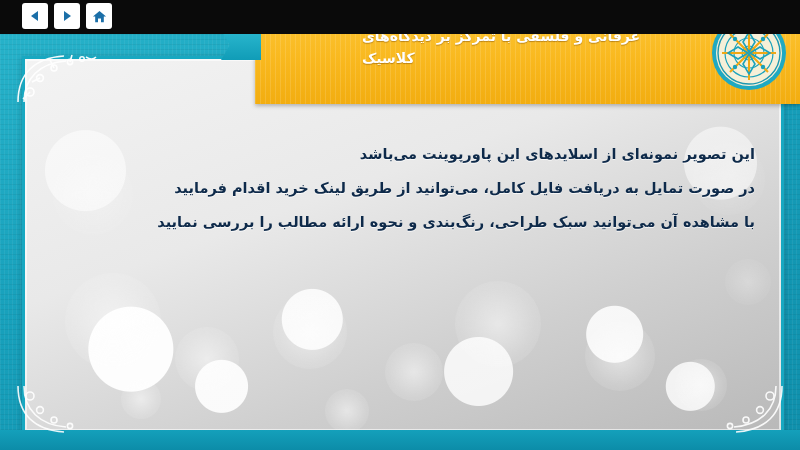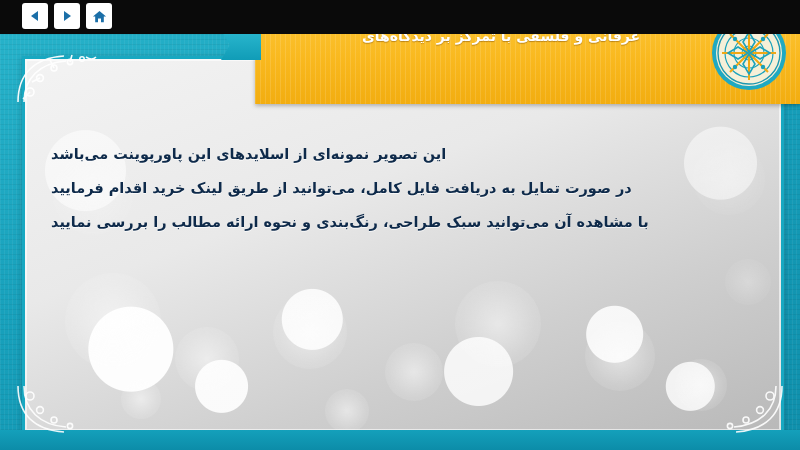--- a/index.html
+++ b/index.html
@@ -159,21 +159,21 @@
   .corner.tl { left: 16px;  top: 52px; }
   .corner.bl { left: 16px;  bottom: 14px; transform: scaleY(-1); }
   .corner.br { right: 16px; bottom: 14px; transform: scale(-1,-1); }
 
   
   .body-text {
     position: absolute;
     top: 78px;
     right: 26px;
     left: 26px;
-    text-align: left;
+    text-align: right;
     direction: rtl;
     color: #0e2a4a;
     font-size: 14.5px;
     font-weight: bold;
     line-height: 2.35;
     text-shadow: 0 1px 0 rgba(255,255,255,0.7);
   }
   .body-text p { margin: 0; }
 
   
@@ -248,20 +248,21 @@
       <circle cx="54" cy="10" r="2.6"></circle>
     </g>
   </svg>
 
   <div class="title-banner">
     <div class="banner-tail"></div>
 
     <div class="title-text">
       <div>کامل بررسی مفهوم نفس در اندیشه‌های</div>
       <div>عرفانی و فلسفی با تمرکز بر دیدگاه‌های</div>
+      <div>کلاسیک</div>
     </div>
 
     <svg class="medallion" viewBox="0 0 78 78">
       <circle cx="39" cy="39" r="37" fill="#1fa9c2"></circle>
       <circle cx="39" cy="39" r="33" fill="#f6f0d8"></circle>
       <circle cx="39" cy="39" r="31" fill="none" stroke="#1c97b0" stroke-width="1.4"></circle>
       <g stroke="#1ba2bb" stroke-width="1.2" fill="none">
         <circle cx="39" cy="39" r="24"></circle>
         <circle cx="39" cy="39" r="15"></circle>
         <circle cx="39" cy="39" r="7"></circle>

